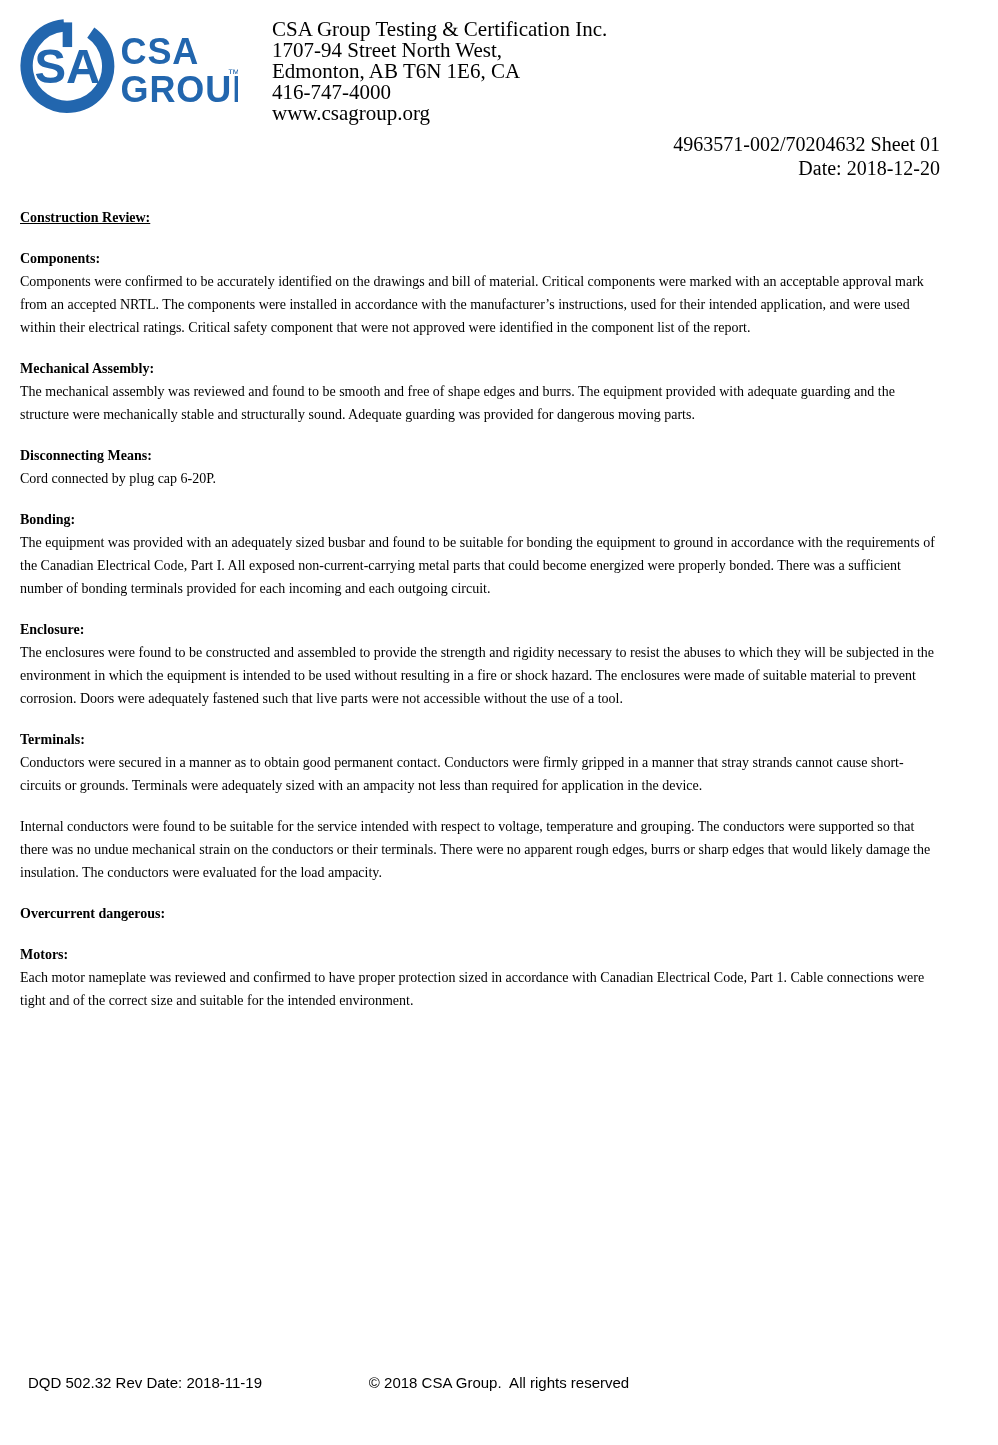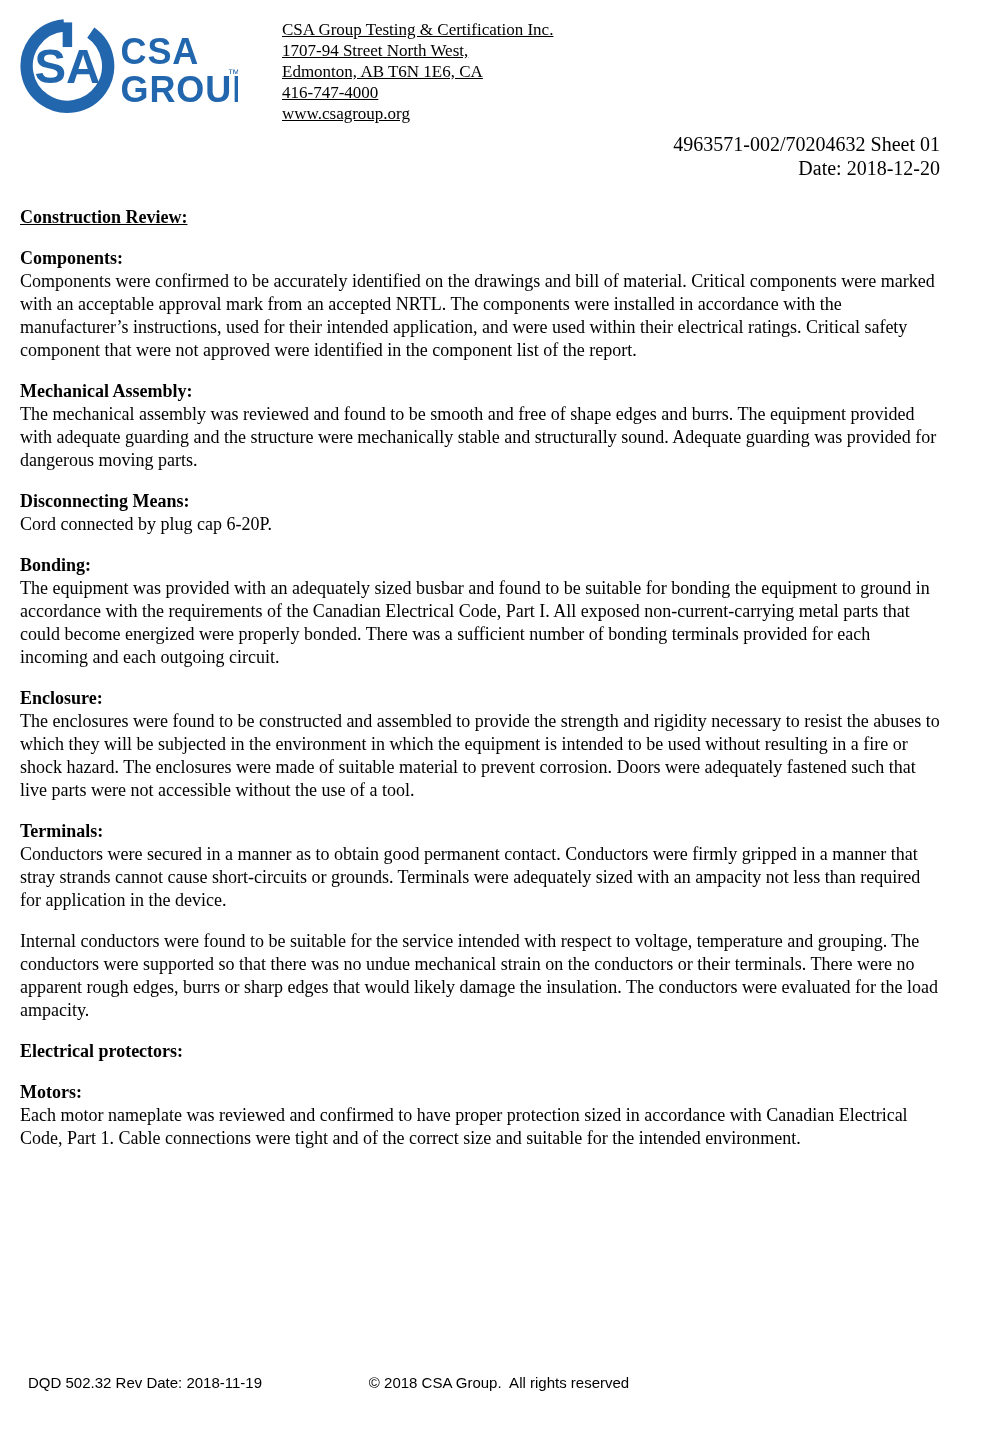--- a/index.html
+++ b/index.html
@@ -13,35 +13,34 @@
     font-family: "Liberation Serif", serif;
     overflow: hidden;
   }
   .header {
     display: flex;
     align-items: flex-start;
     padding: 14px 56px 0 20px;
   }
   .logo-svg { display: block; width: 218px; height: 104px; }
   .address {
-    margin-left: 44px;
+    margin-left: 34px;
     padding-top: 5px;
-    font-size: 17px;
+    font-size: 21px;
     line-height: 21px;
-    text-decoration: underline;
   }
   .ref-block {
     text-align: right;
     padding: 8px 58px 0 0;
     font-size: 20px;
     line-height: 24px;
   }
   .content {
     padding: 0 56px 0 20px;
-    font-size: 18px;
+    font-size: 14px;
     line-height: 23px;
   }
   .doc-title {
     margin-top: 26px;
     font-weight: bold;
     text-decoration: underline;
   }
   .section { margin-top: 18px; }
   .section .heading { font-weight: bold; }
   .footer {
@@ -128,21 +127,21 @@
     <div class="section">
       <div class="heading">Terminals:</div>
       <div class="body-text">Conductors were secured in a manner as to obtain good permanent contact. Conductors were firmly gripped in a manner that stray strands cannot cause short-circuits or grounds. Terminals were adequately sized with an ampacity not less than required for application in the device.</div>
     </div>
 
     <div class="section">
       <div class="body-text">Internal conductors were found to be suitable for the service intended with respect to voltage, temperature and grouping. The conductors were supported so that there was no undue mechanical strain on the conductors or their terminals. There were no apparent rough edges, burrs or sharp edges that would likely damage the insulation. The conductors were evaluated for the load ampacity.</div>
     </div>
 
     <div class="section">
-      <div class="heading">Electrical protectors:</div>
+      <div class="heading">Overcurrent dangerous:</div>
     </div>
 
     <div class="section">
       <div class="heading">Motors:</div>
       <div class="body-text">Each motor nameplate was reviewed and confirmed to have proper protection sized in accordance with Canadian Electrical Code, Part 1. Cable connections were tight and of the correct size and suitable for the intended environment.</div>
     </div>
 
   </div>
 
   <div class="footer">

